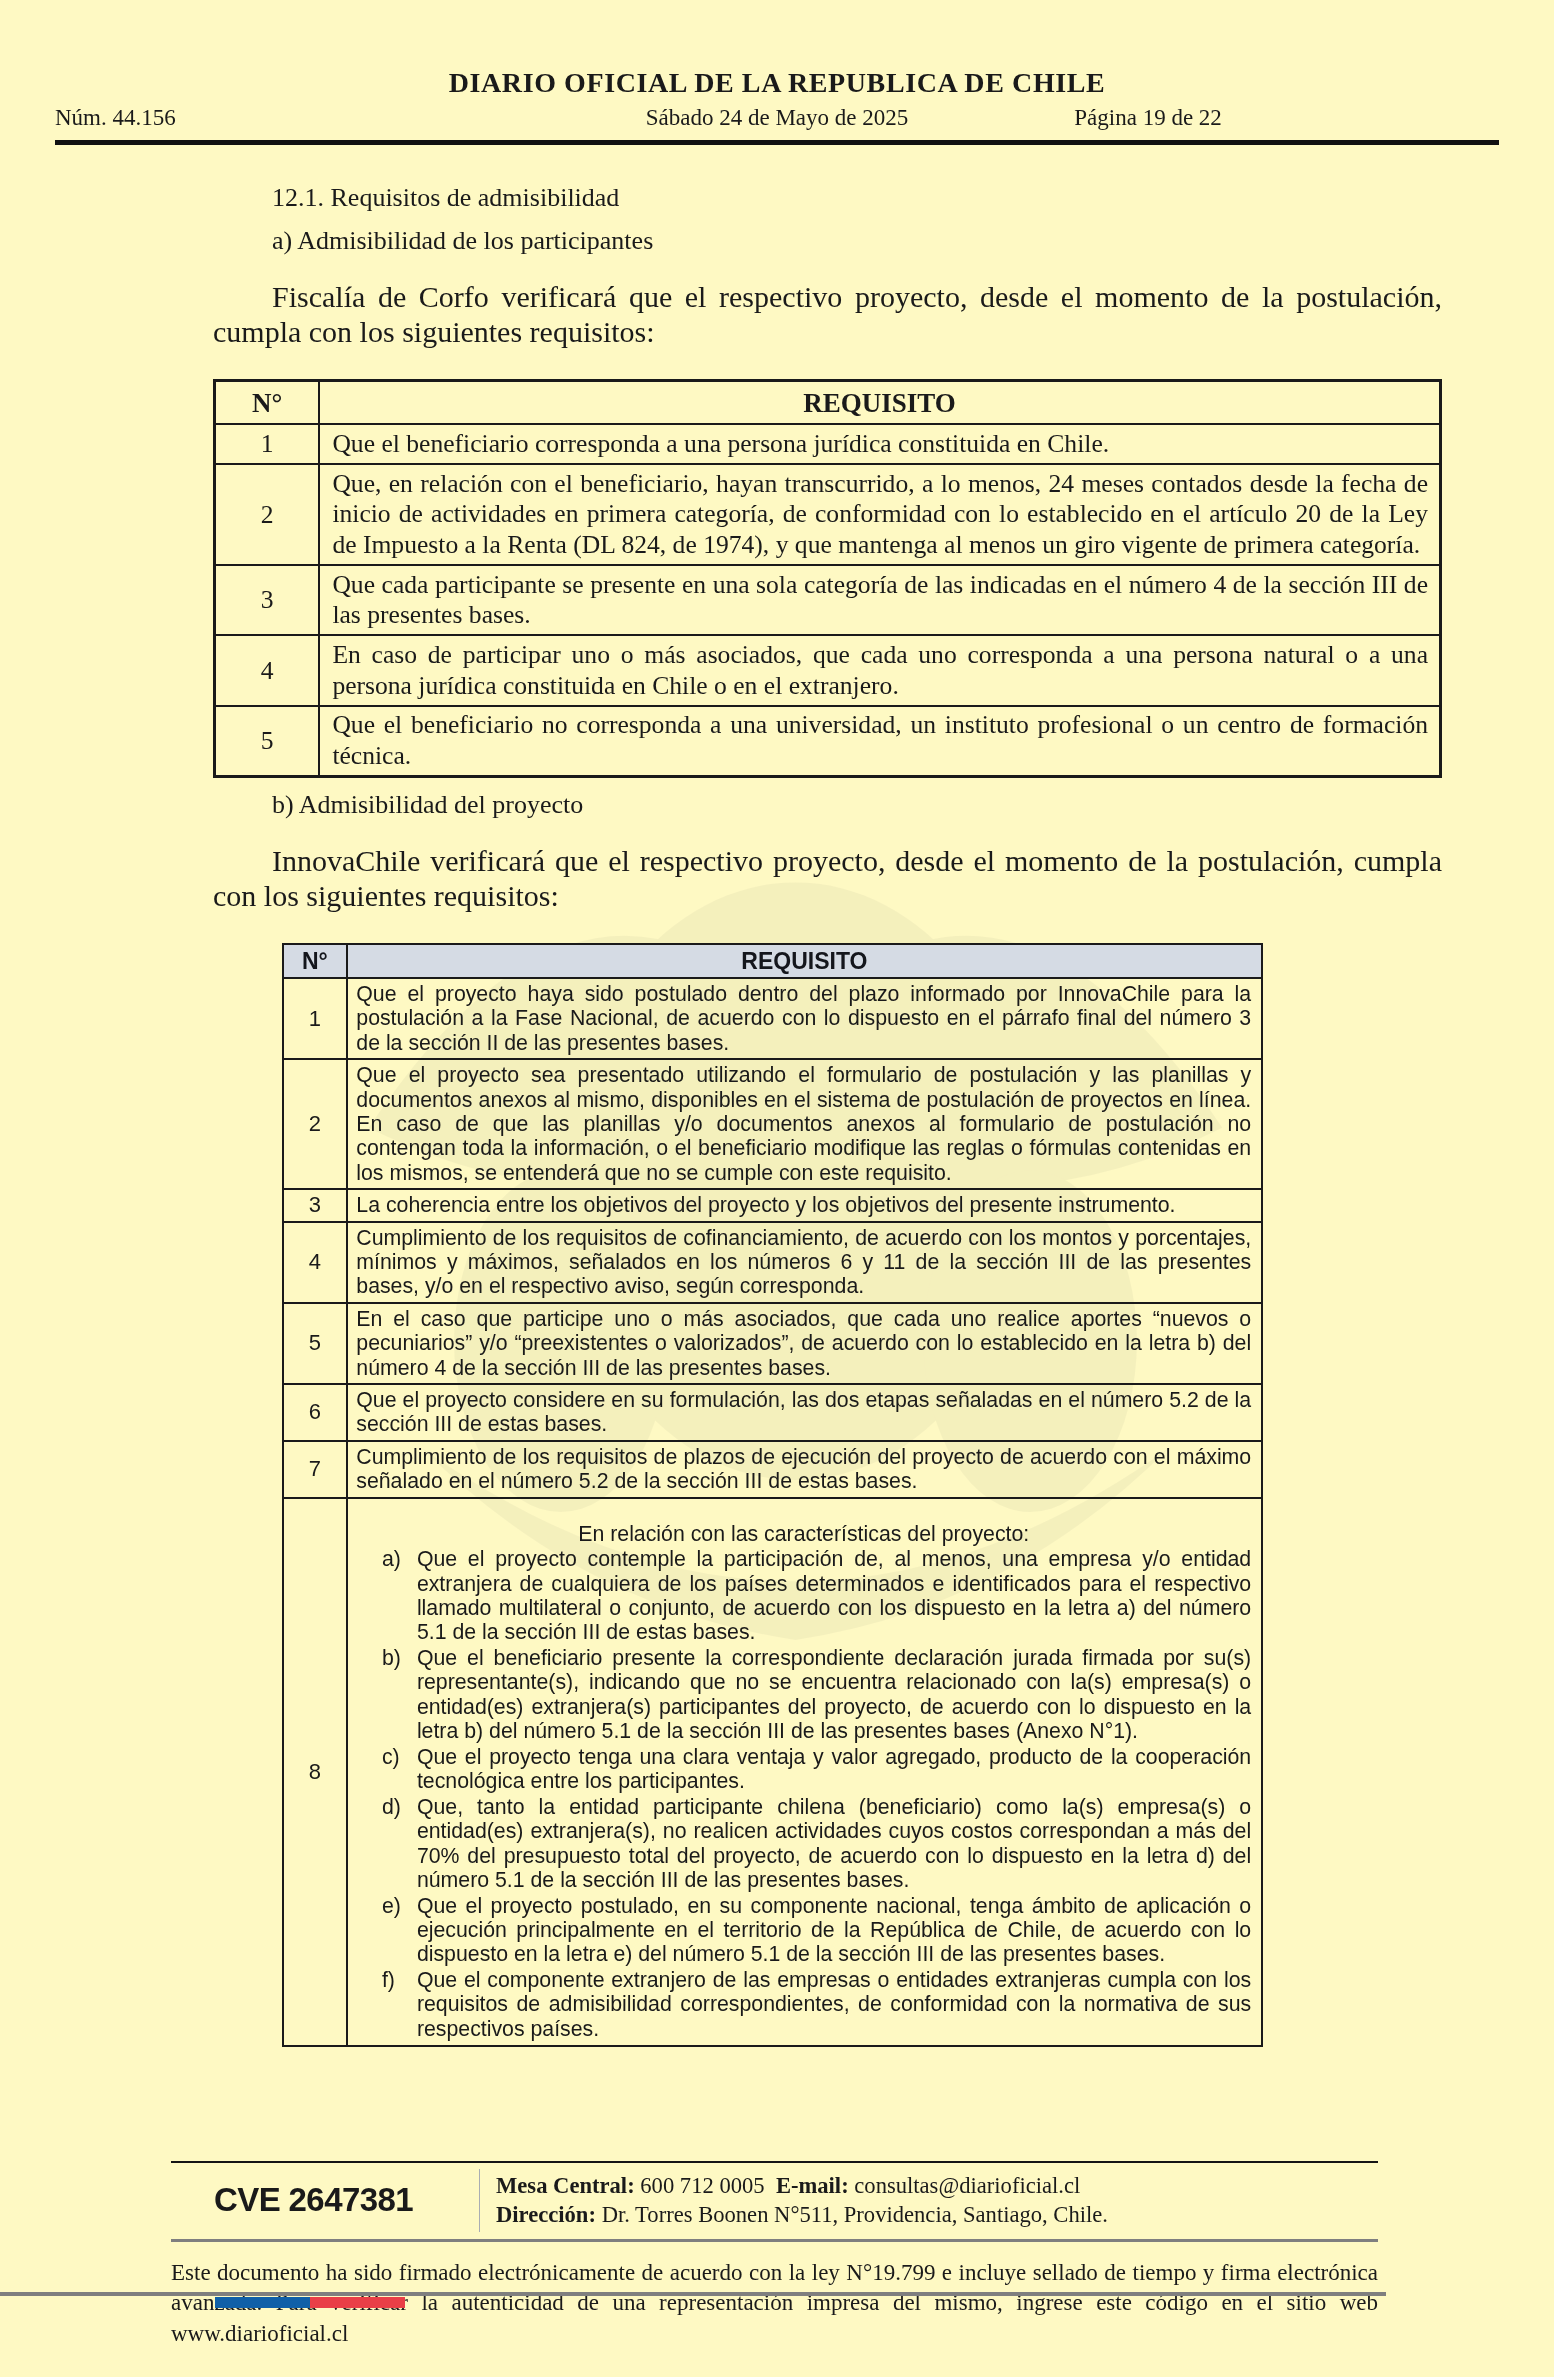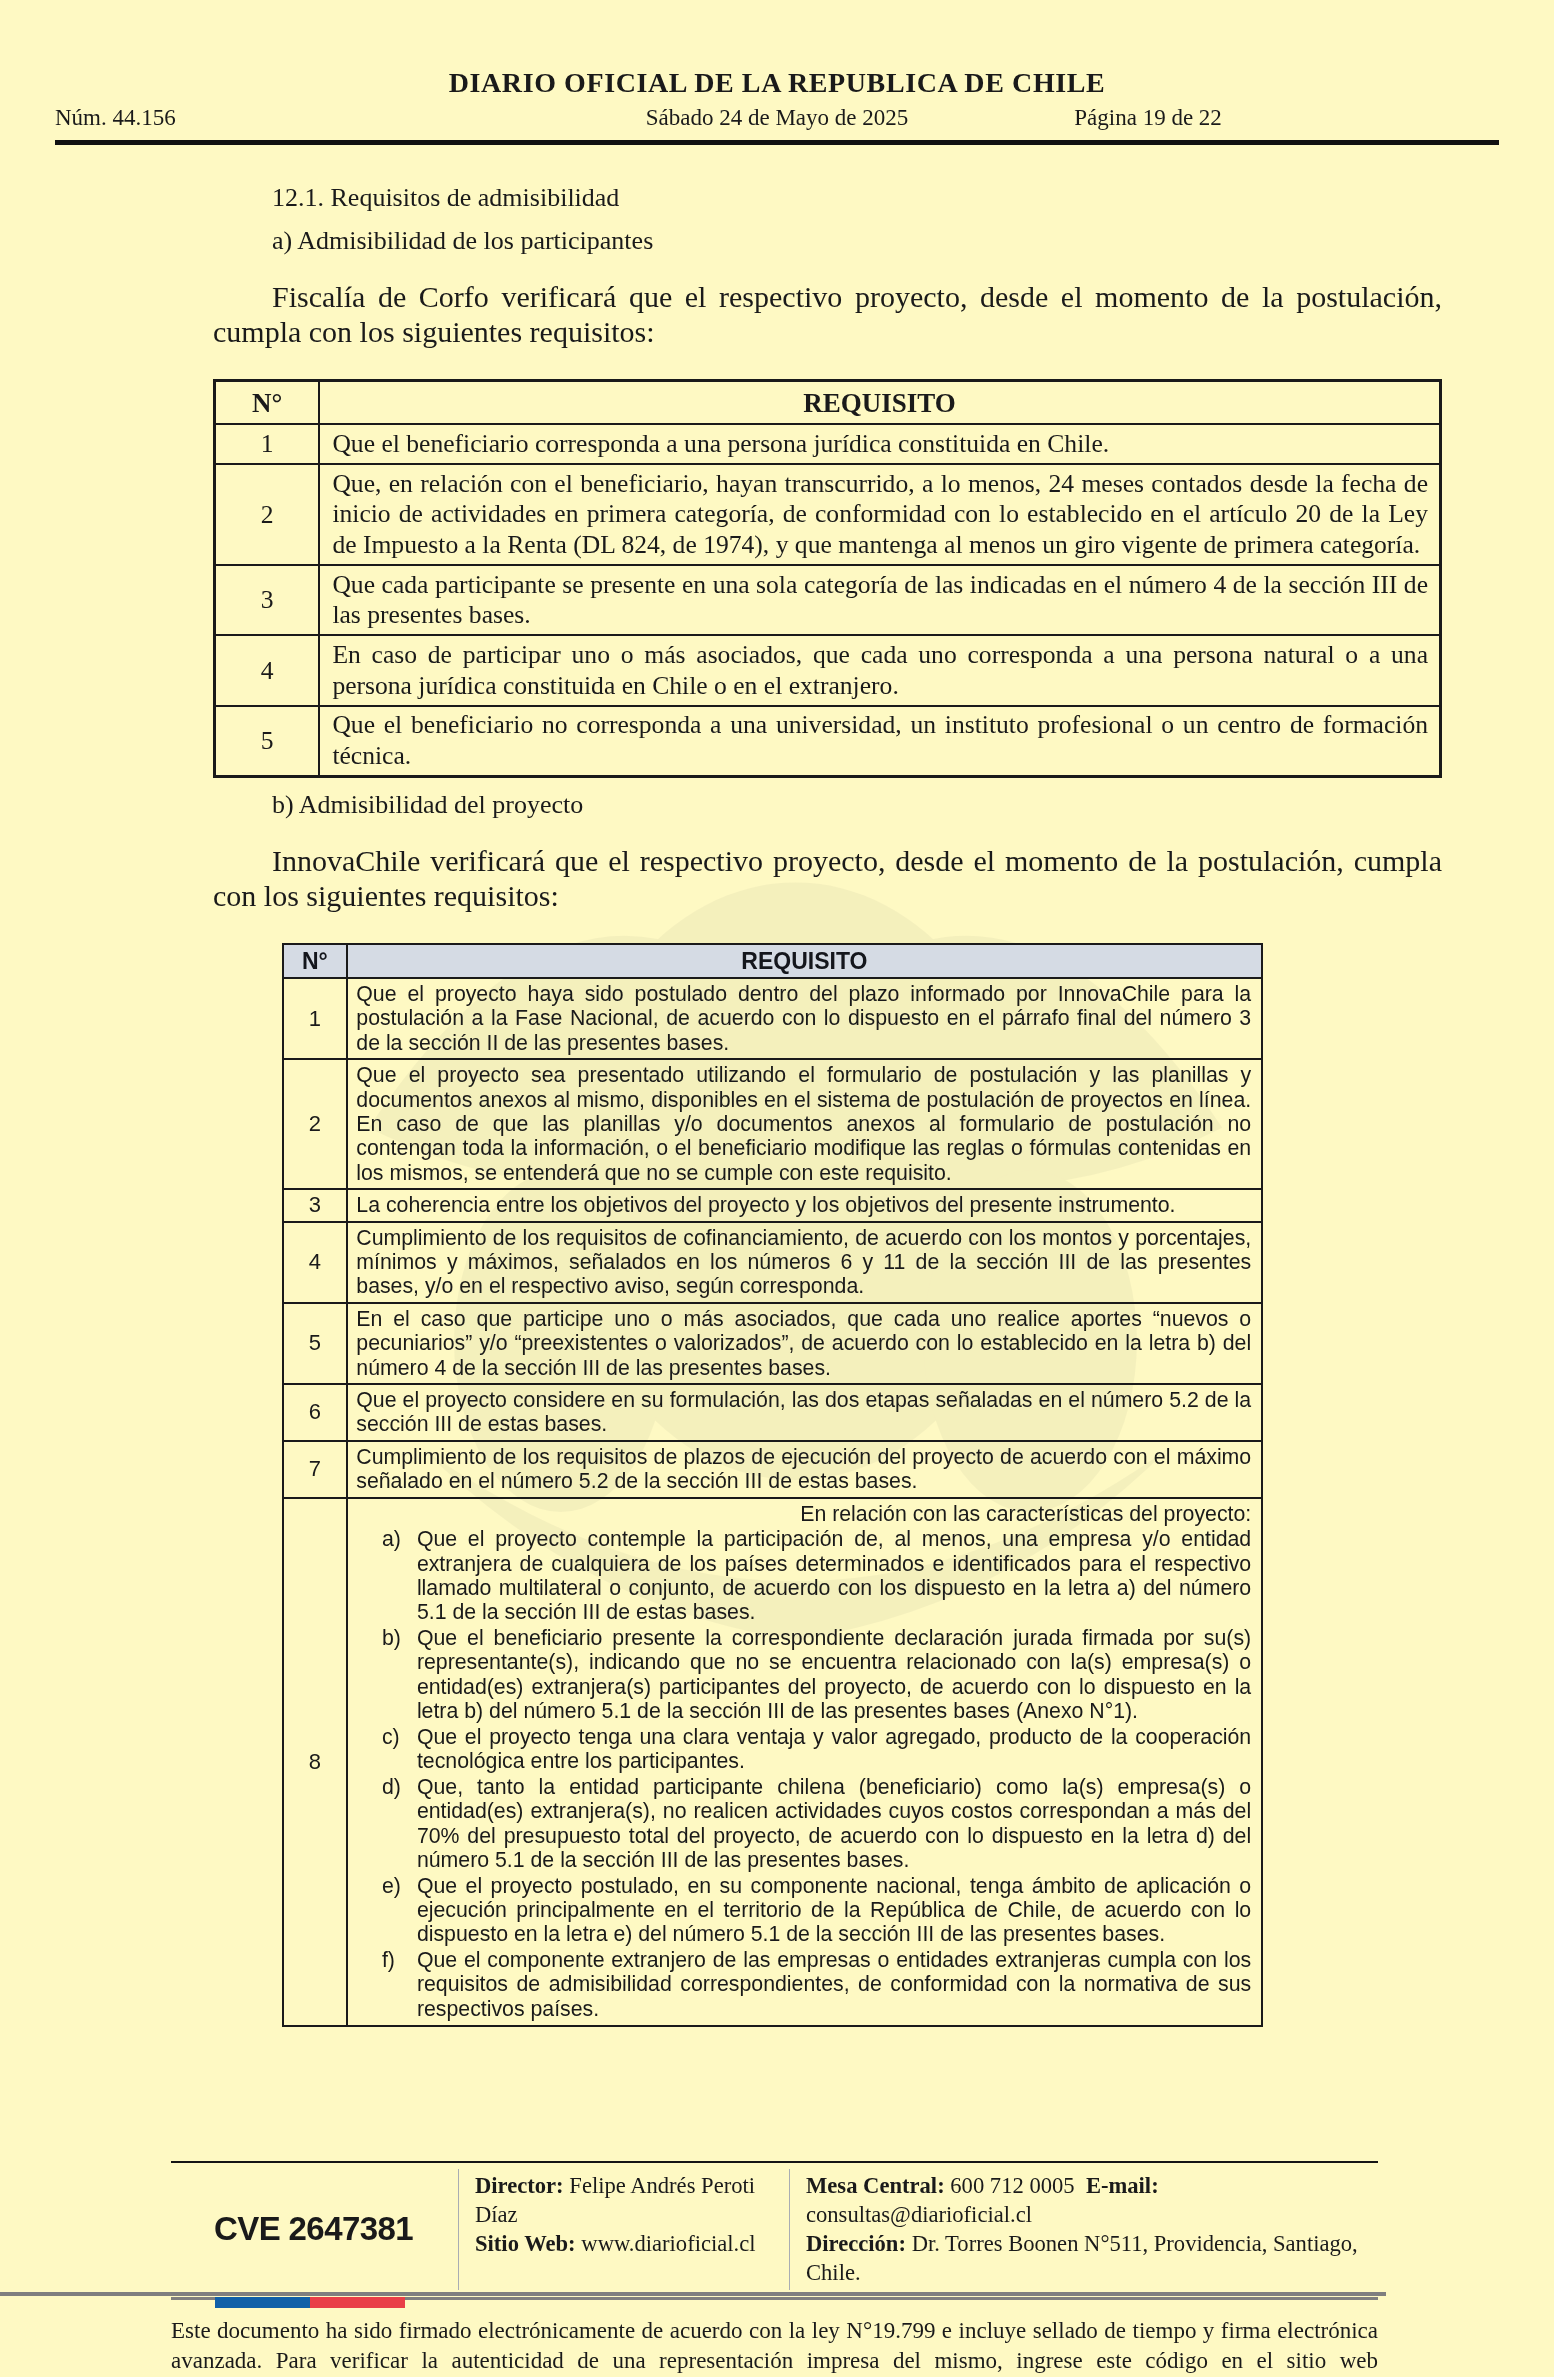--- a/index.html
+++ b/index.html
@@ -69,21 +69,21 @@
   .t2 th{
     font-size:23px;line-height:27px;padding:2.4px 4.9px;
     color:#14161c;
   }
   .t2 .numcol{width:52px;text-align:center;}
   .t2 td.numcell{font-size:22px;text-align:center;}
   .t2 td.txtcell{
     font-size:21.3px;line-height:24.4px;text-align:justify;
     padding:3px 9.8px 3px 8.5px;
   }
-  .t2 .r8-intro{text-align:right;margin-bottom:1.2px;}
+  .t2 .r8-intro{text-align:center;margin-bottom:1.2px;margin-top:20px;}
   .t2 .r8-item{display:flex;margin:1.2px 0 1.2px 25.6px;}
   .t2 .r8-item .lbl{width:35px;flex:0 0 35px;}
   .t2 .r8-item .txt{flex:1;text-align:justify;}
   
   .footer{position:absolute;left:171px;right:176px;top:2161px;}
   .f-topline{height:1.8px;background:#151515;}
   .f-box{display:flex;align-items:stretch;padding:6.1px 0 7.3px 0;}
   .f-cve{
     flex:0 0 244px;
     font-family:"Liberation Sans","DejaVu Sans",sans-serif;
@@ -241,30 +241,20 @@
           </td>
         </tr>
       </tbody>
     </table>
   </div>
 
   <div class="footer">
     <div class="f-topline"></div>
     <div class="f-box">
       <div class="f-cve">CVE 2647381</div>
-      <div class="f-col c2">
-        <div>
-          <b>Director:</b>
-          <span>Felipe Andrés Peroti Díaz</span>
-        </div>
-        <div>
-          <b>Sitio Web:</b>
-          <span>www.diarioficial.cl</span>
-        </div>
-      </div>
       <div class="f-col c3">
         <div>
           <b>Mesa Central:</b>
           <span>600 712 0005</span>
           &nbsp;<b>E-mail:</b>
           <span>consultas@diarioficial.cl</span>
         </div>
         <div>
           <b>Dirección:</b>
           <span>Dr. Torres Boonen N°511, Providencia, Santiago, Chile.</span>

